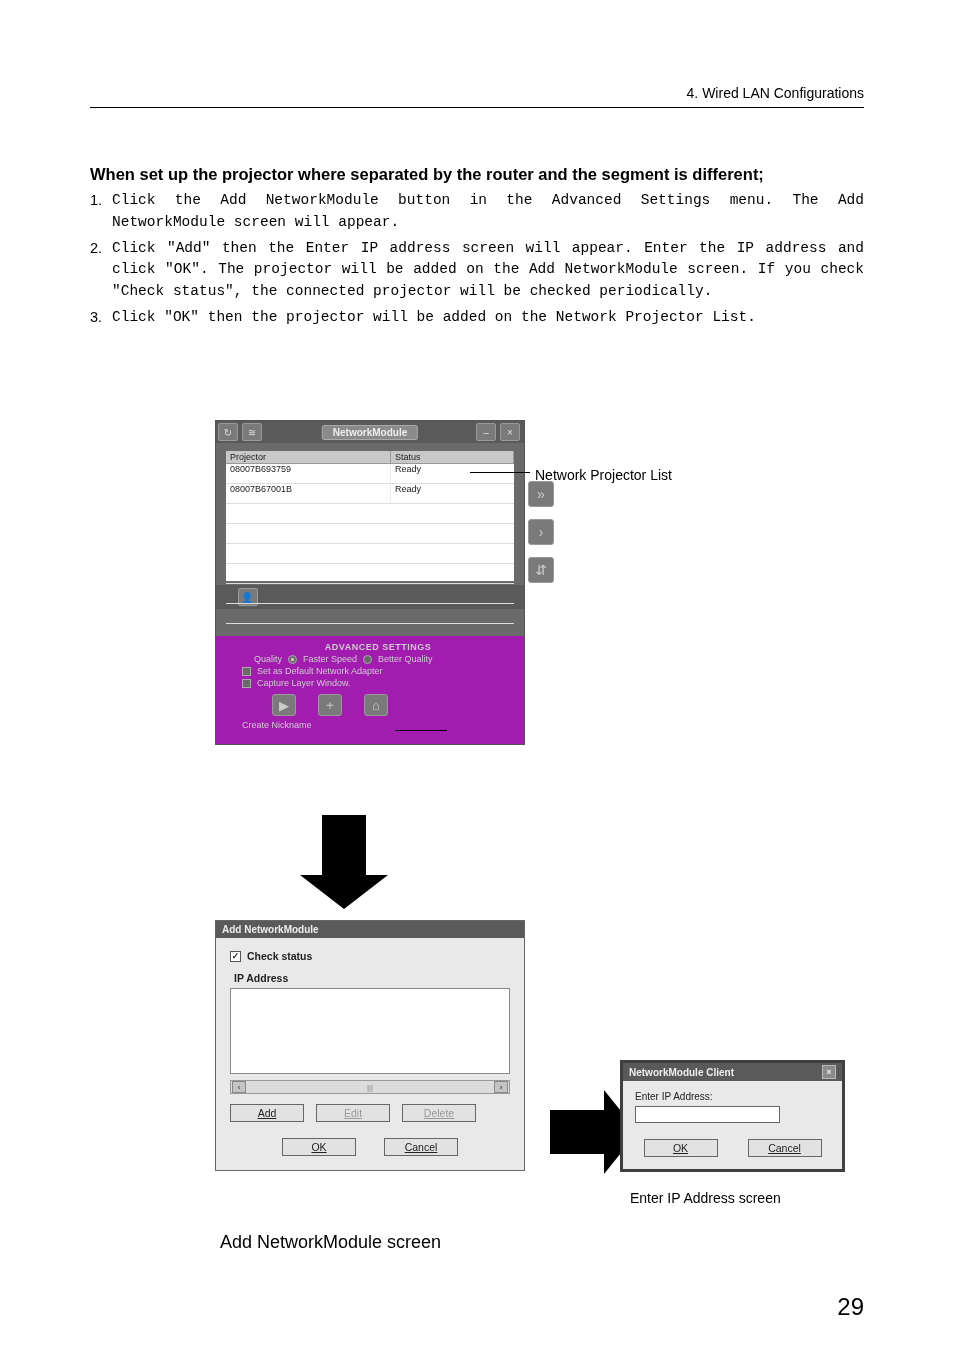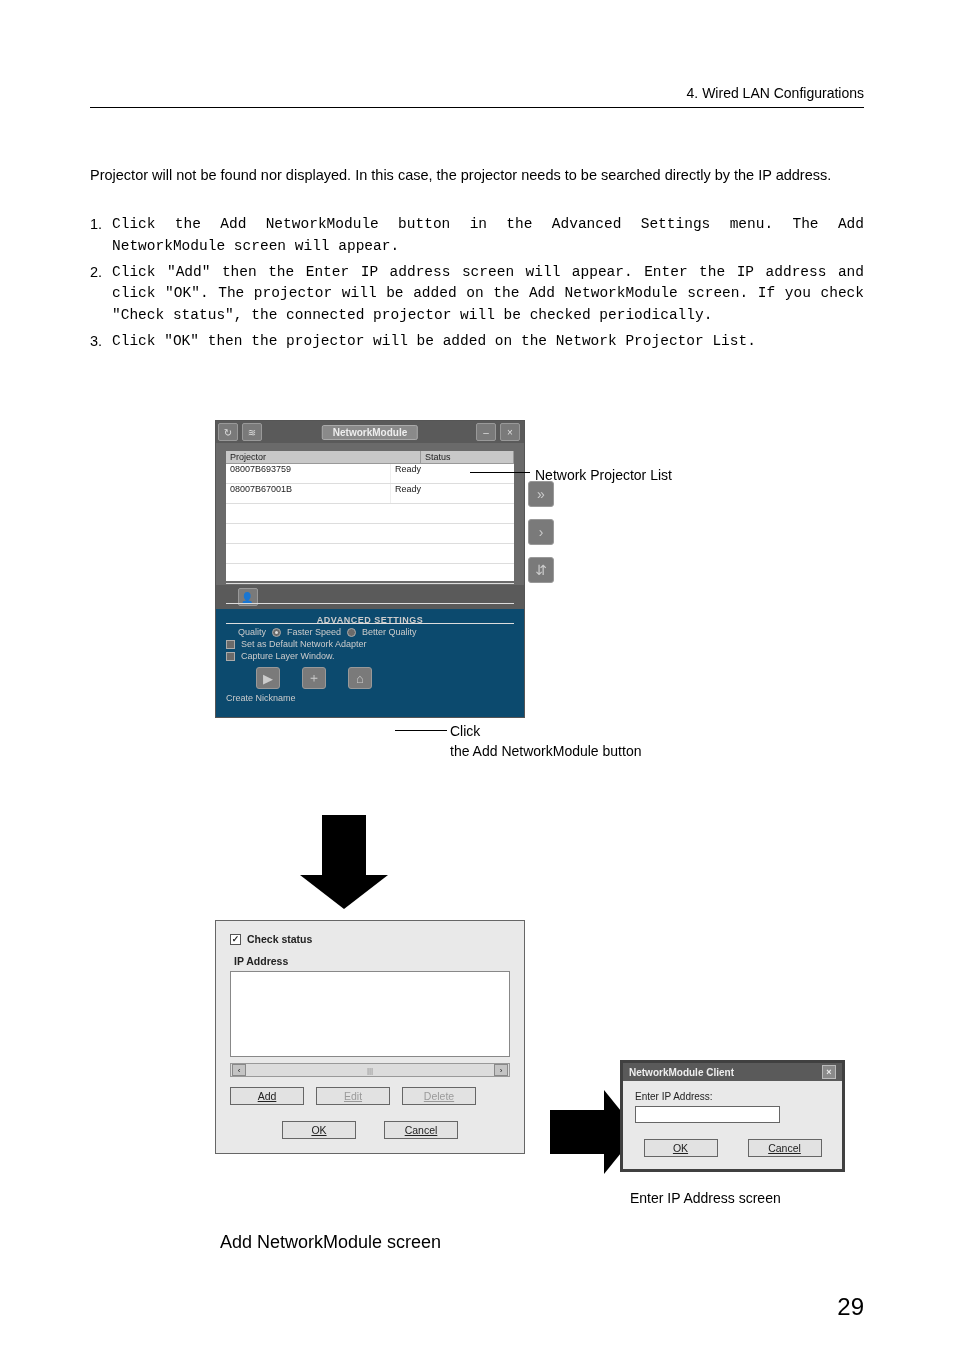--- a/index.html
+++ b/index.html
@@ -75,31 +75,31 @@
   }
   .tb-right { position:absolute; right:2px; display:flex; }
   .nm-list {
     margin: 8px 10px 4px 10px;
     background:#fff;
     height: 130px;
     color:#222;
   }
   .nm-list-head { display:flex; background:#c8c8c8; font-size:9px; border-bottom:1px solid #999;}
   .nm-list-head > div { padding:1px 4px; border-right:1px solid #999;}
-  .nm-list-head .col-p { width: 195px;}
+  .nm-list-head .col-p { width: 165px;}
   .nm-list-head .col-s { flex:1;}
   .nm-row { display:flex; font-size:9px; border-bottom:1px solid #ddd; height:20px;}
   .nm-row > div { padding:0 4px; }
   .nm-row .col-p { width:165px; border-right:1px solid #eee;}
   .nm-row .col-s { flex:1;}
   .side-btns { position:absolute; right:-30px; top:30px; display:flex; flex-direction:column; gap:12px;}
   .side-btn { width:26px; height:26px; background:#7a7a7a; border:1px solid #999; border-radius:3px; color:#ccc; display:flex; align-items:center; justify-content:center; font-size:14px;}
   .nm-bottombar { height:24px; background:#5a5a5a; display:flex; align-items:center; padding-left:20px;}
   .nm-advanced {
-    background:#0c4a6e; padding:6px 10px 14px 10px; font-size:9px; color:#ccc;
+    background:#a21caf; padding:6px 10px 14px 26px; font-size:9px; color:#ccc;margin-top:27px;
   }
   .adv-title { text-align:center; font-weight:bold; font-size:9px; letter-spacing:.5px; margin-bottom:2px;}
   .adv-row { display:flex; align-items:center; gap:6px; margin:2px 0;}
   .chk { width:9px; height:9px; border:1px solid #aaa; display:inline-block; background:#6a6a6a;}
   .rad { width:9px; height:9px; border:1px solid #aaa; border-radius:50%; display:inline-block; background:#6a6a6a; position:relative;}
   .rad.sel::after { content:""; position:absolute; inset:2px; background:#ddd; border-radius:50%;}
   .adv-icons { display:flex; gap:22px; margin:6px 0 4px 30px;}
   .adv-icon { width:24px; height:22px; background:#7a7a7a; border:1px solid #999; border-radius:3px; display:flex; align-items:center; justify-content:center; color:#ccc; font-size:13px;}
   .callout-line { position:absolute; background:#000; height:1px; }
   .callout1 { top:52px; left:380px; width:60px; }
@@ -144,21 +144,21 @@
   .page-number { position:absolute; bottom:34px; right:90px; font-size:24px; }
 </style>
 </head>
 <body>
 
 <div class="page-header">
   <span>4. Wired LAN Configurations</span>
 </div>
 
 <div class="content">
-  <div class="intro">Projector will not be found nor displayed. In this case, the projector needs to be searched directly by the IP address.</div>
+  <div class="hcase">When set up the projector where separated by the router and the segment is different;</div>
   <div class="steps">
     <div class="step">
       <div class="num">1.</div>
       <div class="txt">Click the Add NetworkModule button in the Advanced Settings menu. The Add NetworkModule screen will appear.</div>
     </div>
     <div class="step">
       <div class="num">2.</div>
       <div class="txt">Click "Add" then the Enter IP address screen will appear.  Enter the IP address and click "OK". The projector will be added on the Add NetworkModule screen. If you check "Check status", the connected projector will be checked periodically.</div>
     </div>
     <div class="step">
@@ -255,31 +255,28 @@
           </div>
       </div>
       <div>Create Nickname</div>
     </div>
   </div>
 
   <div class="callout-line callout1"></div>
   <div class="label1">Network Projector List</div>
 
   <div class="callout-line callout2a"></div>
-  <div class="label2">
-    <span>Click</span><br>
-    <span>the Add NetworkModule button</span>
-  </div>
 
   <div class="big-arrow-down">
     <div class="arrow-shaft-v"></div>
     <div class="arrow-head-v"></div>
   </div>
 
   <div class="add-nm-window">
+    <div class="add-nm-title">Add NetworkModule</div>
     <div class="add-nm-body">
       <div class="ck-row">
         <div class="ck-box">
             <span>✓</span>
           </div>
         <span>Check status</span>
       </div>
       <div class="iplabel">IP Address</div>
       <div class="ip-list"></div>
       <div class="hscroll">

